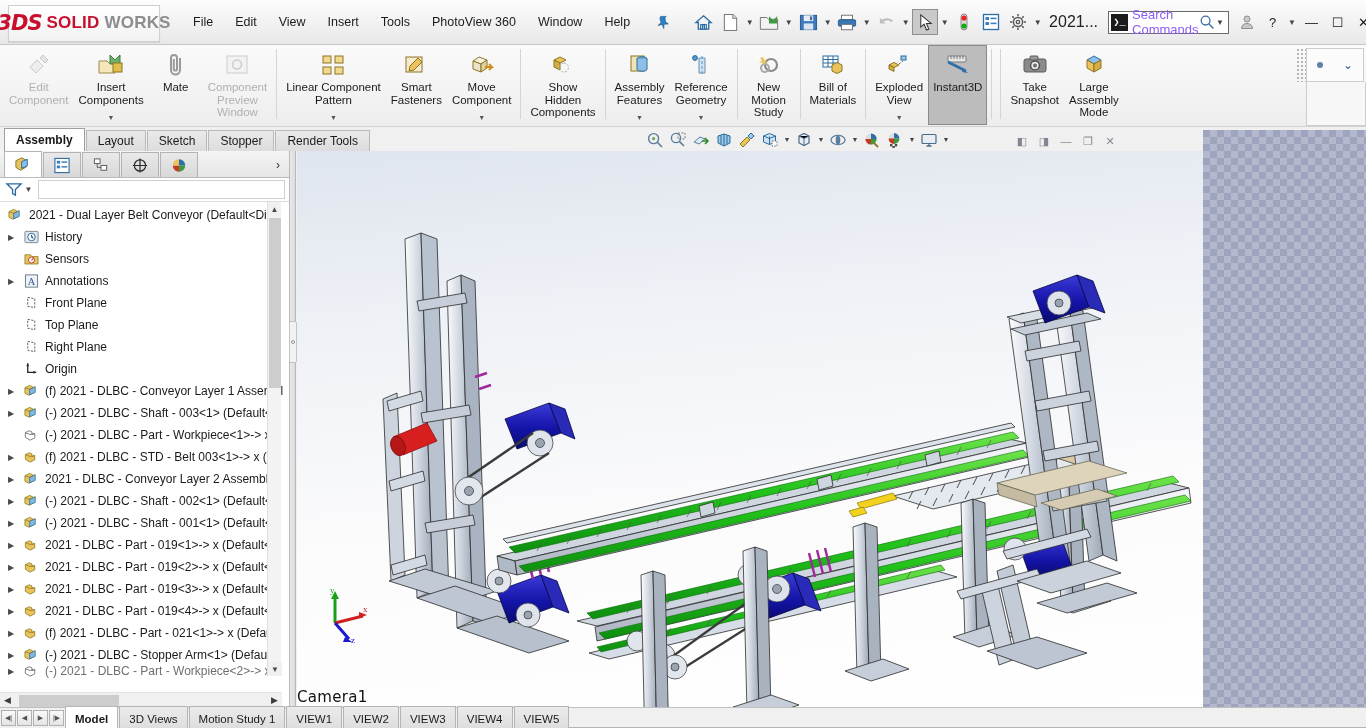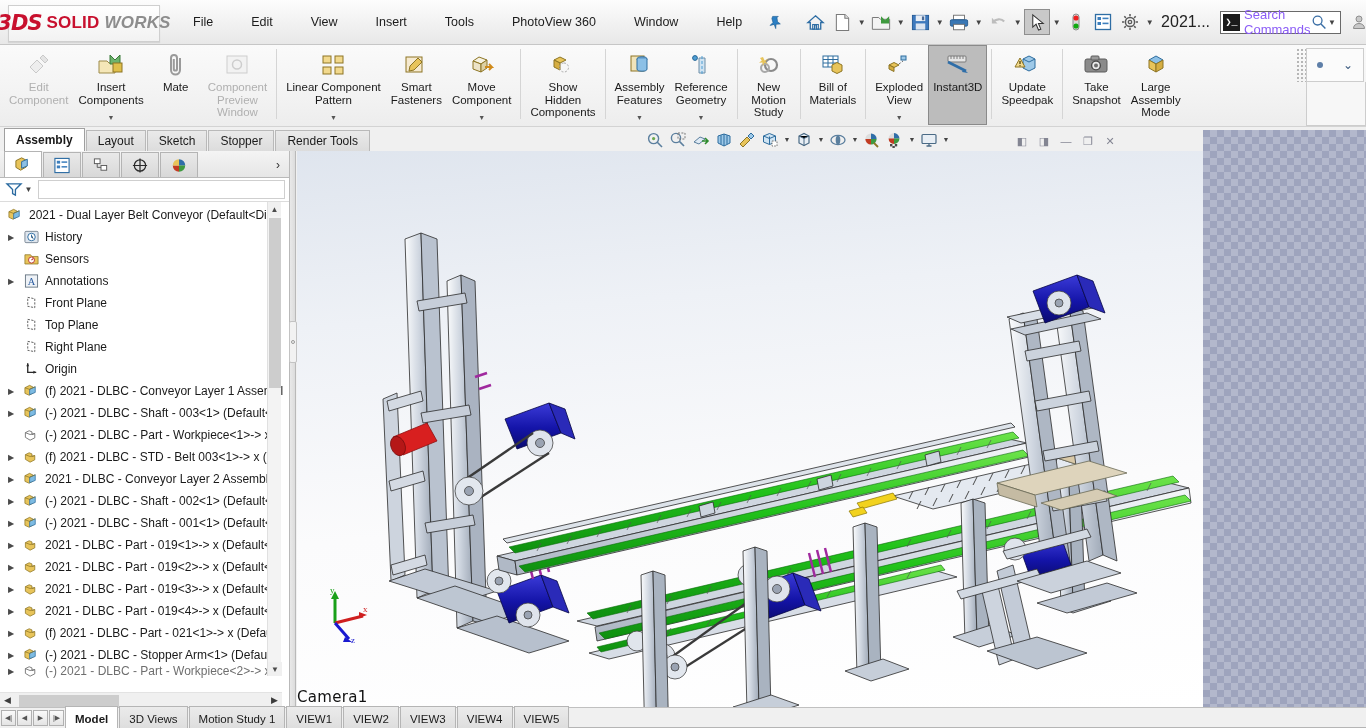--- a/index.html
+++ b/index.html
@@ -23,23 +23,23 @@
   .logo-box{
     width:152px; height:37px; margin-left:8px; margin-top:2px;
     background:linear-gradient(180deg,#ffffff,#f2f2f2);
     border:1px solid #cfcfcf;
     display:flex; align-items:center; justify-content:center;
     box-shadow:0 1px 1px rgba(0,0,0,.08);
   }
   .logo-txt{ display:flex; align-items:center; gap:5px; }
   .logo-3ds{ color:#c8102e; font-size:21px; font-weight:bold; font-style:italic; letter-spacing:-1px; font-family:"DejaVu Sans",sans-serif;}
   .logo-solid{ color:#c8102e; font-size:17px; font-weight:bold; letter-spacing:.2px;}
-  .logo-works{ color:#8d8d8d; font-size:17px; font-weight:bold; letter-spacing:.2px;font-style:italic;}
-
-  .menu{ display:flex; align-items:center; margin-left:22px; gap:16px; }
+  .logo-works{ color:#8d8d8d; font-size:17px; font-weight:bold; letter-spacing:.2px;}
+
+  .menu{ display:flex; align-items:center; margin-left:22px; gap:0; }
   .menu-item{
     padding:5px 11px; font-size:12.5px; color:#1c1c1c; cursor:default; white-space:nowrap;
   }
 
   .pin-ico{ margin-left:14px; width:20px; height:20px; display:flex; align-items:center; justify-content:center; }
   .vsep{ width:1px; height:26px; background:#cdcdcd; margin:0 8px; }
 
   .qat{ display:flex; align-items:center; gap:1px; margin-left:4px; }
   .qbtn{ width:26px; height:26px; display:flex; align-items:center; justify-content:center; border:1px solid transparent; }
   .qarrow{ width:11px; height:26px; display:flex; align-items:center; justify-content:center; color:#444; font-size:8px; }
@@ -534,32 +534,20 @@
             </g>
             <path d="M6 9l18 9" stroke="#2f6ea8" stroke-width="2.6"></path>
             <path d="M26 20l-6-1 1.6-3z" fill="#2f6ea8"></path>
           </svg>
       </div>
       <div class="lbl" style="white-space:pre-line">Instant3D</div>
     </div>
 
     <div class="rsep"></div>
 
-    <div class="rbtn">
-      <div class="ic">
-        <svg width="26" height="24" viewBox="0 0 26 24">
-            <path d="M9 6l6-3 6 3v9l-6 3-6-3z" fill="#9ec9e8" stroke="#2d6c9e"></path>
-            <path d="M9 6l6 3 6-3" fill="none" stroke="#2d6c9e"></path>
-            <path d="M6 5l5 9H1z" fill="#f2d98d" stroke="#8d7524"></path>
-            <path d="M6 8v3M6 12.2v1" stroke="#5a4a10" stroke-width="1.4"></path>
-          </svg>
-      </div>
-      <div class="lbl" style="white-space:pre-line">Update
-Speedpak</div>
-    </div>
 
     <div class="rsep"></div>
 
     <div class="rbtn">
       <div class="ic">
         <svg width="26" height="22" viewBox="0 0 26 22">
             <rect x="2" y="5" width="22" height="13" rx="2" fill="#8a8a8a" stroke="#5c5c5c"></rect>
             <rect x="8" y="2" width="8" height="4" rx="1" fill="#9a9a9a" stroke="#5c5c5c"></rect>
             <circle cx="13" cy="11.5" r="4.4" fill="#e9e9e9" stroke="#4a4a4a" stroke-width="1.4"></circle>
             <circle cx="13" cy="11.5" r="2" fill="#6d6d6d"></circle>

